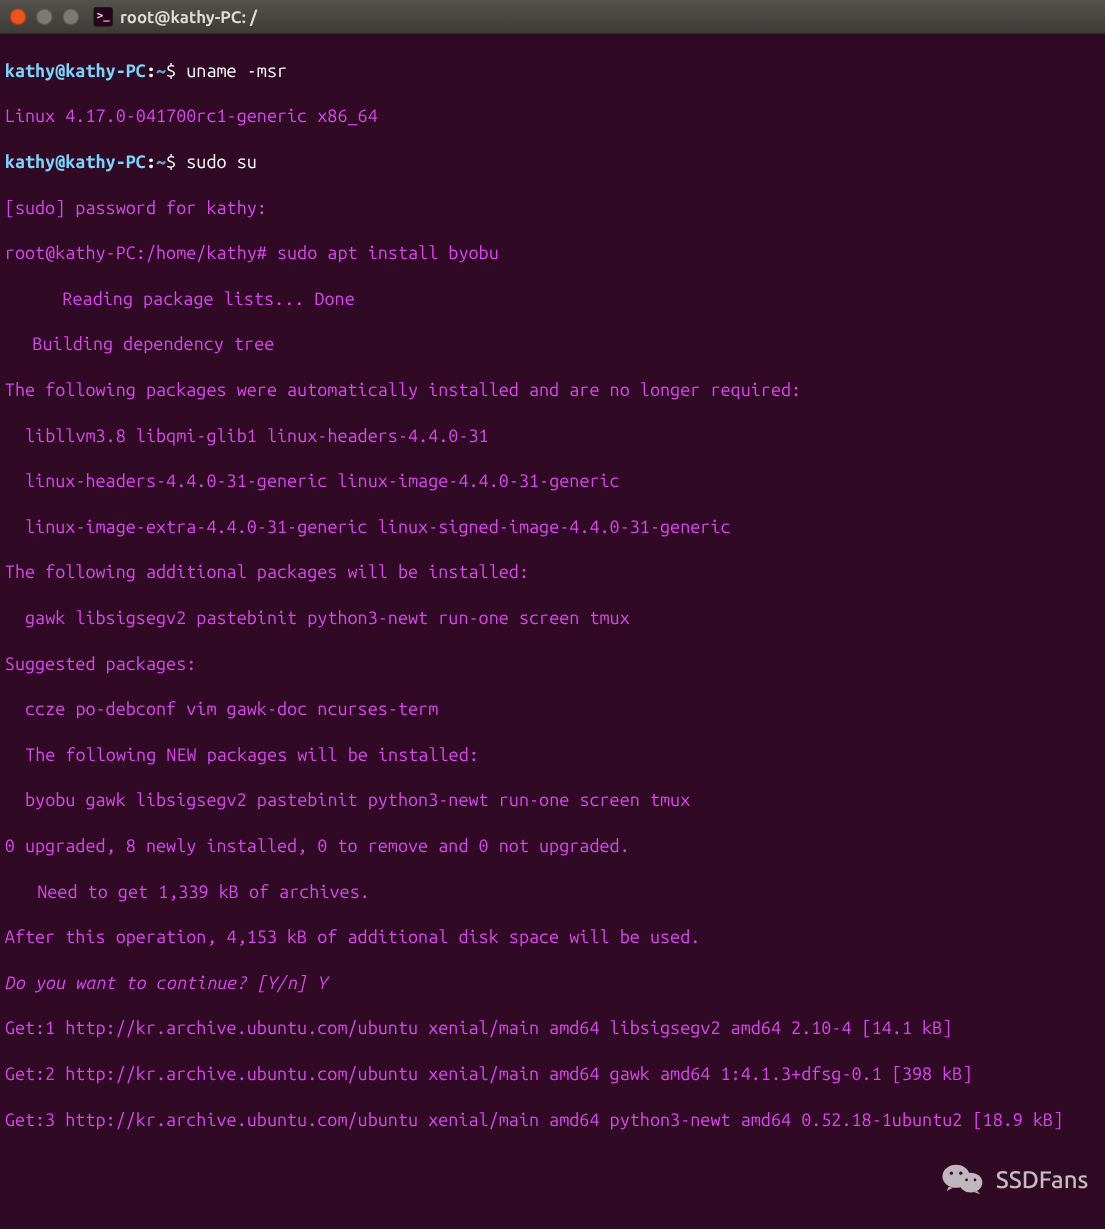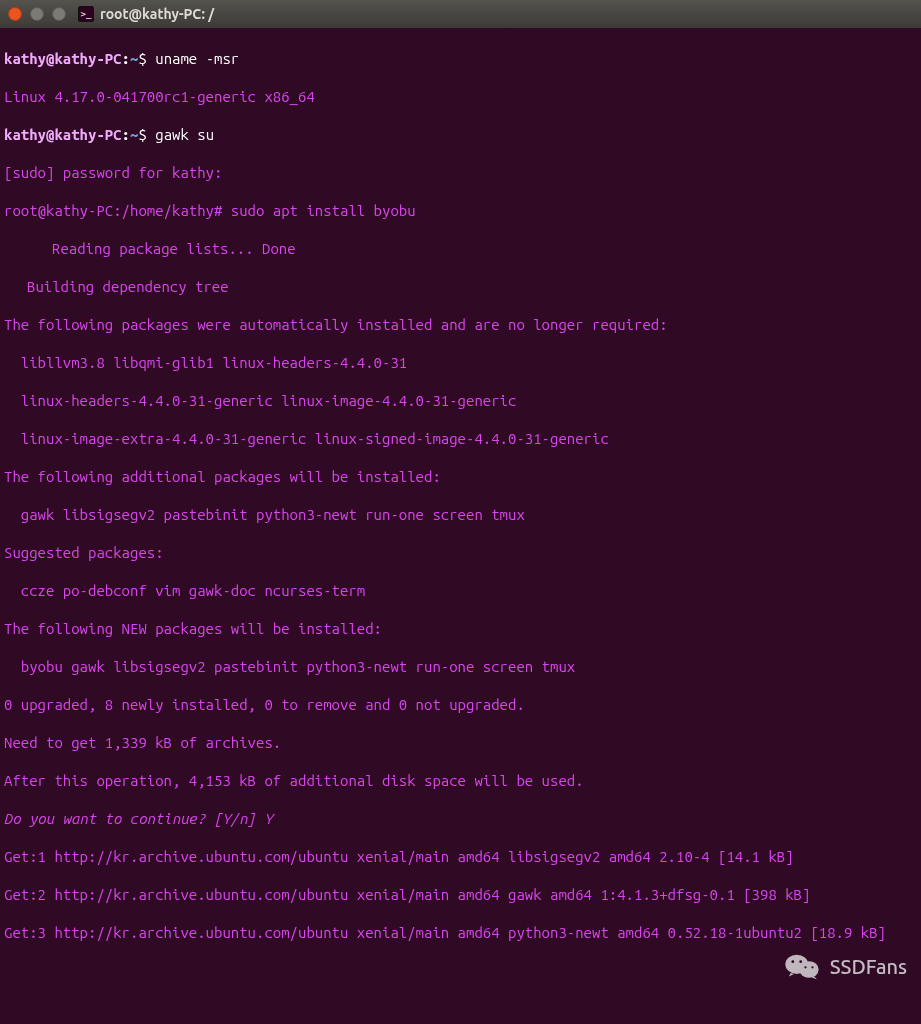--- a/index.html
+++ b/index.html
@@ -49,31 +49,31 @@
     justify-content: center;
     color: #ddd;
     font-size: 9px;
     font-family: monospace;
   }
   .terminal {
     padding: 2px 4px;
     white-space: pre-wrap;
     word-break: break-all;
   }
-  .prompt-user { color: #f0abfc; font-weight: bold; }
+  .prompt-user { color: #7dd3fc; font-weight: bold; }
   .prompt-colon { color: #ffffff; font-weight: bold; }
   .prompt-path { color: #729fcf; font-weight: bold; }
   .prompt-dollar { color: #ffffff; }
   .cmd { color: #ffffff; }
   .out { color: #d946ef; }
 
   .watermark {
     position: absolute;
     right: 14px;
-    bottom: 44px;
+    bottom: 28px;
     display: flex;
     align-items: center;
     gap: 10px;
     color: #f7f7f7;
     opacity: 0.75;
     font-family: "Ubuntu", sans-serif;
     font-size: 20px;
     font-weight: 500;
     pointer-events: none;
   }
@@ -91,37 +91,37 @@
     <span class="win-btn btn-min"></span>
     <span class="win-btn btn-max"></span>
   </div>
   <span class="term-icon">&gt;_</span>
   <span>root@kathy-PC: /</span>
 </div>
 
 <div class="terminal">
 <span style="display: block;"><span class="prompt-user">kathy@kathy-PC</span><span class="prompt-colon">:</span><span class="prompt-path">~</span><span class="prompt-dollar">$</span> <span class="cmd">uname -msr</span></span>
 <span class="out" style="display: block;">Linux 4.17.0-041700rc1-generic x86_64</span>
-<span style="display: block;"><span class="prompt-user">kathy@kathy-PC</span><span class="prompt-colon">:</span><span class="prompt-path">~</span><span class="prompt-dollar">$</span> <span class="cmd">gawk su</span></span>
+<span style="display: block;"><span class="prompt-user">kathy@kathy-PC</span><span class="prompt-colon">:</span><span class="prompt-path">~</span><span class="prompt-dollar">$</span> <span class="cmd">sudo su</span></span>
 <span class="out" style="display: block;">[sudo] password for kathy:</span>
 <span class="out" style="display: block;">root@kathy-PC:/home/kathy# sudo apt install byobu</span>
 <span class="out" style="display: block; padding-left: 48px;">Reading package lists... Done</span>
 <span class="out" style="display: block; margin-left: 23px;">Building dependency tree</span>
 <span class="out" style="display: block;">The following packages were automatically installed and are no longer required:</span>
 <span class="out" style="display: block;">  libllvm3.8 libqmi-glib1 linux-headers-4.4.0-31</span>
 <span class="out" style="display: block;">  linux-headers-4.4.0-31-generic linux-image-4.4.0-31-generic</span>
 <span class="out" style="display: block;">  linux-image-extra-4.4.0-31-generic linux-signed-image-4.4.0-31-generic</span>
 <span class="out" style="display: block;">The following additional packages will be installed:</span>
 <span class="out" style="display: block;">  gawk libsigsegv2 pastebinit python3-newt run-one screen tmux</span>
 <span class="out" style="display: block;">Suggested packages:</span>
 <span class="out" style="display: block;">  ccze po-debconf vim gawk-doc ncurses-term</span>
-<span class="out" style="display: block;">The following NEW packages will be installed:</span>
+<span class="out" style="display: block; margin-left: 17px;">The following NEW packages will be installed:</span>
 <span class="out" style="display: block;">  byobu gawk libsigsegv2 pastebinit python3-newt run-one screen tmux</span>
 <span class="out" style="display: block;">0 upgraded, 8 newly installed, 0 to remove and 0 not upgraded.</span>
-<span class="out" style="display: block;">Need to get 1,339 kB of archives.</span>
+<span class="out" style="display: block; margin-left: 27px;">Need to get 1,339 kB of archives.</span>
 <span class="out" style="display: block;">After this operation, 4,153 kB of additional disk space will be used.</span>
 <span class="out" style="display: block; font-style: italic;">Do you want to continue? [Y/n] Y</span>
 <span class="out" style="display: block;">Get:1 http://kr.archive.ubuntu.com/ubuntu xenial/main amd64 libsigsegv2 amd64 2.10-4 [14.1 kB]</span>
 <span class="out" style="display: block;">Get:2 http://kr.archive.ubuntu.com/ubuntu xenial/main amd64 gawk amd64 1:4.1.3+dfsg-0.1 [398 kB]</span>
 <span class="out" style="display: block;">Get:3 http://kr.archive.ubuntu.com/ubuntu xenial/main amd64 python3-newt amd64 0.52.18-1ubuntu2 [18.9 kB]</span>
 
 
 
 
 

